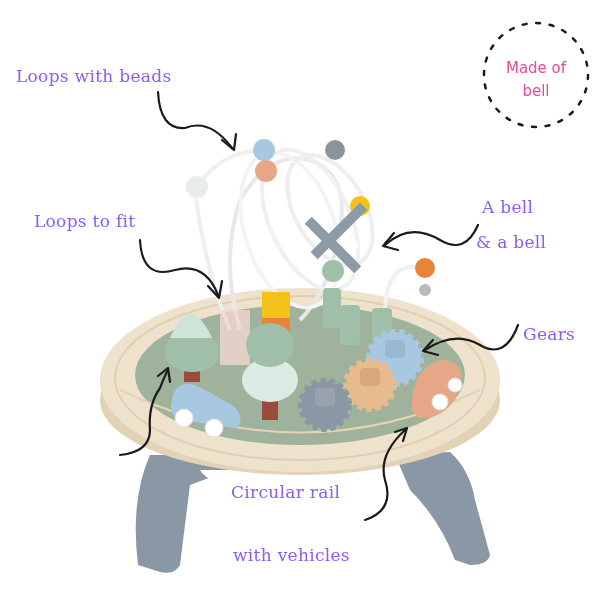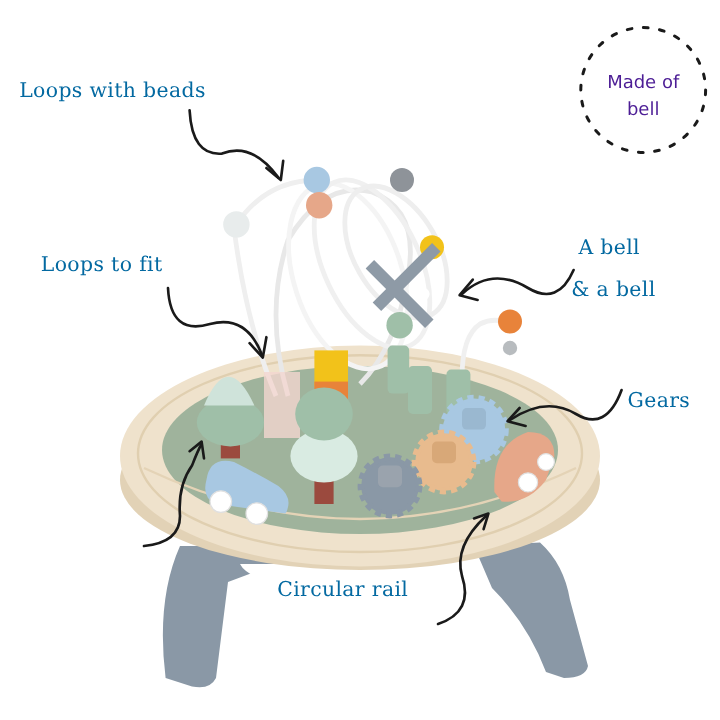--- a/index.html
+++ b/index.html
@@ -1,30 +1,30 @@
 <!DOCTYPE html>
 <html><head>
 <meta charset="utf-8">
 <style>
   html, body { margin: 0; padding: 0; background: #ffffff; }
   body { width: 600px; height: 600px; position: relative; overflow: hidden; }
   .stage { position: absolute; left: 0; top: 0; width: 600px; height: 600px; }
   .label {
     position: absolute;
     font-family: "DejaVu Serif", "Liberation Serif", serif;
-    color: #0369a1;
+    color: #8b5cf6;
     font-size: 17px;
     letter-spacing: 0.3px;
     white-space: nowrap;
     line-height: 1;
   }
   .badge-text {
     position: absolute;
     font-family: "DejaVu Sans", "Liberation Sans", sans-serif;
-    color: #4c1d95;
+    color: #ec4899;
     font-size: 15px;
     text-align: center;
     line-height: 1.5;
     width: 100px;
   }
   svg { position: absolute; left: 0; top: 0; }
 </style>
 </head>
 <body>
 
@@ -151,14 +151,15 @@
     <span>Made of</span><br>
     <span>bell</span>
   </div>
 
   <div class="label" style="left:16px; top:68px;">Loops with beads</div>
   <div class="label" style="left:34px; top:213px;">Loops to fit</div>
   <div class="label" style="left:482px; top:199px;">A bell</div>
   <div class="label" style="left:476px; top:234px;">&amp; a bell</div>
   <div class="label" style="left:523px; top:314px;margin-top:12px;">Gears</div>
   <div class="label" style="left:231px; top:484px;">Circular rail</div>
+  <div class="label" style="left:233px; top:547px;">with vehicles</div>
 
 </div>
 
 </body></html>

